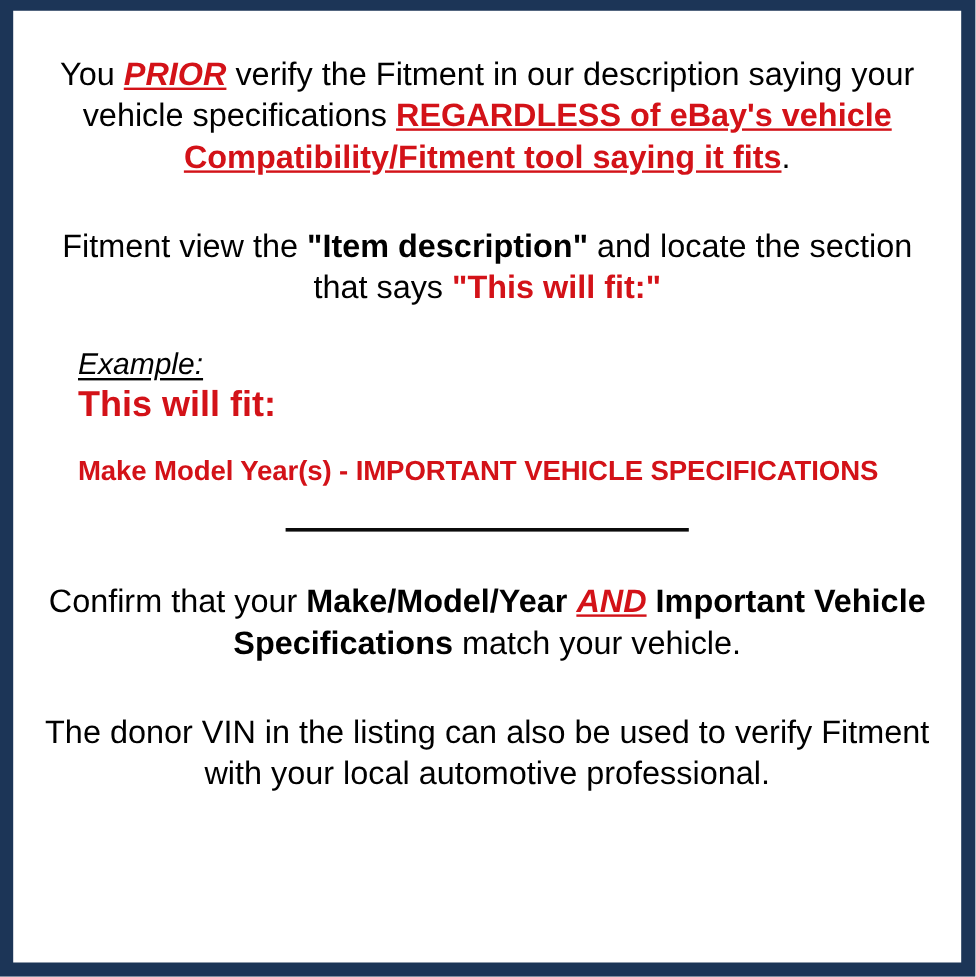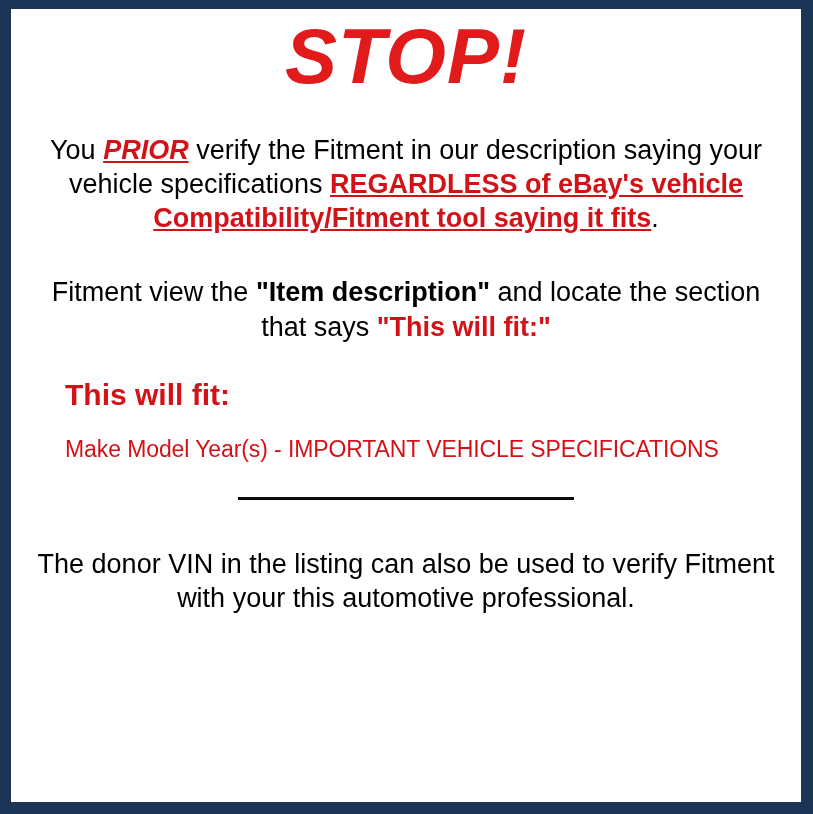--- a/index.html
+++ b/index.html
@@ -114,21 +114,21 @@
   }
   .example-fit {
     margin: 2px 0 0 0;
     font-size: 30px;
     font-weight: bold;
     color: #d31218;
   }
   .example-spec {
     margin: 24px 0 0 0;
     font-size: 23px;
-    font-weight: normal;
+    font-weight: bold;
     color: #d31218;
     letter-spacing: -0.1px;
     white-space: nowrap;
   }
 
   
   .divider-wrap {
     margin-top: 26px;
     text-align: center;
   }
@@ -139,37 +139,42 @@
     border-top: 3px solid #0b0b0b;
     vertical-align: middle;
   }
 </style>
 </head>
 <body>
 
 <div id="notice-card">
   <div id="notice-body">
 
-    <div class="stop-heading">STOP!</div>
 
 
     <p class="para para-verify">
       <span>You </span><span class="red-bold-italic-ul">PRIOR</span><span> verify the Fitment in our description saying your vehicle specifications </span><span class="red-bold-ul">REGARDLESS of eBay's vehicle Compatibility/Fitment tool saying it fits</span><span>.</span>
     </p>
 
     <p class="para para-view">
       <span>Fitment view the </span><span class="black-bold">"Item description"</span><span> and locate the section that says </span><span class="red-bold">"This will fit:"</span>
     </p>
 
     <div class="example-block">
+      <div>
+        <span class="example-label">Example:</span>
+      </div>
       <div class="example-fit">This will fit:</div>
       <div class="example-spec">Make Model Year(s) - IMPORTANT VEHICLE SPECIFICATIONS</div>
     </div>
 
     <div class="divider-wrap">
       <span class="divider-rule"></span>
     </div>
 
+    <p class="para para-confirm">
+      <span>Confirm that your </span><span class="black-bold">Make/Model/Year</span><span> </span><span class="red-bold-italic-ul">AND</span><span> </span><span class="black-bold">Important Vehicle Specifications</span><span> match your vehicle.</span>
+    </p>
 
-    <p class="para para-vin">The donor VIN in the listing can also be used to verify Fitment with your this automotive professional.</p>
+    <p class="para para-vin">The donor VIN in the listing can also be used to verify Fitment with your local automotive professional.</p>
 
   </div>
 </div>
 
 </body></html>

